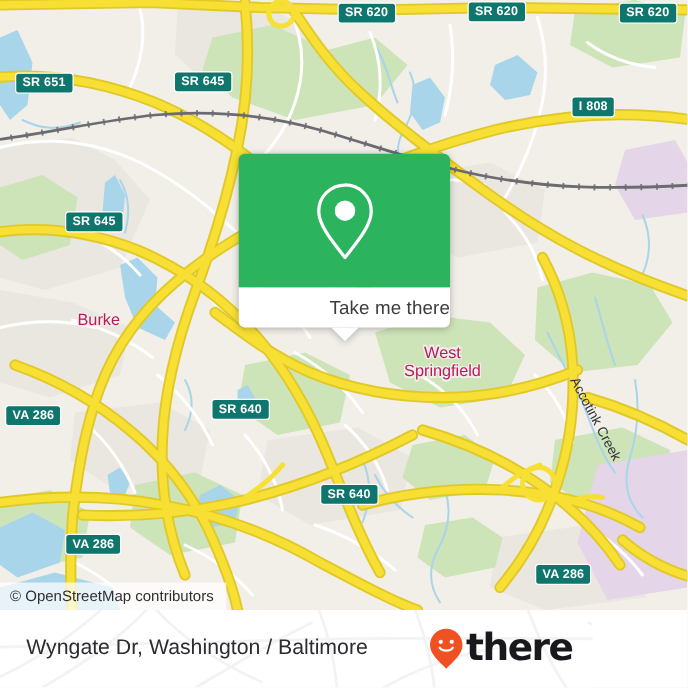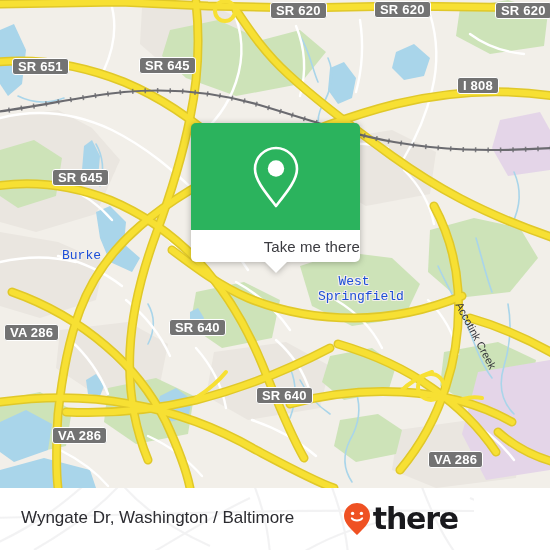--- a/index.html
+++ b/index.html
@@ -35,41 +35,41 @@
   #map-svg {
     position: absolute;
     left: 0;
     top: 0;
     display: block;
   }
 
   
   .shield {
     position: absolute;
-    background: #737373;
+    background: #0f766e;
     border: 1.5px solid #ffffff;
     border-radius: 3px;
     color: #ffffff;
     font-family: "Liberation Sans", sans-serif;
     font-weight: bold;
-    font-size: 13px;
+    font-size: 10px;
     line-height: 15px;
     height: 15px;
     padding: 0 5px;
     letter-spacing: 0.2px;
     white-space: nowrap;
     box-sizing: content-box;
     text-align: center;
   }
 
   
   .place {
     position: absolute;
-    color: #1d4ed8;
-    font-family: Liberation Mono, monospace;
+    color: #be185d;
+    font-family: Liberation Sans, sans-serif;
     font-size: 13px;
     line-height: 14px;
     white-space: nowrap;
     text-shadow:
       1px 0 0 #f2efe9, -1px 0 0 #f2efe9,
       0 1px 0 #f2efe9, 0 -1px 0 #f2efe9,
       1px 1px 0 #f2efe9, -1px -1px 0 #f2efe9,
       1px -1px 0 #f2efe9, -1px 1px 0 #f2efe9;
   }
   .place.two-line { white-space: normal; text-align: center; line-height: 15px; }
@@ -366,20 +366,23 @@
           <path d="M27 4 C15.4 4 6 13.4 6 25 C6 36 16 48 27 62 C38 48 48 36 48 25 C48 13.4 38.6 4 27 4 Z" fill="none" stroke="#ffffff" stroke-width="2.6" stroke-linejoin="round"></path>
           <circle cx="27" cy="24.5" r="8.2" fill="#ffffff"></circle>
         </svg>
       </div>
       <div id="popup-bottom">
         <span id="popup-label">Take me there</span>
       </div>
       <div id="popup-tail"></div>
     </div>
 
+    <div id="attribution">
+      <span>© OpenStreetMap contributors</span>
+    </div>
 
   </div>
 
   <div id="footer">
 
     <svg id="footer-watermark" width="550" height="62" viewBox="0 0 550 62">
       <g fill="none" stroke="#7b7b85" stroke-width="2.2">
         <path d="M-10,58 C40,36 70,10 92,-10"></path>
         <path d="M34,62 C72,40 104,16 124,-8"></path>
         <path d="M120,-6 C140,18 170,40 210,58"></path>

